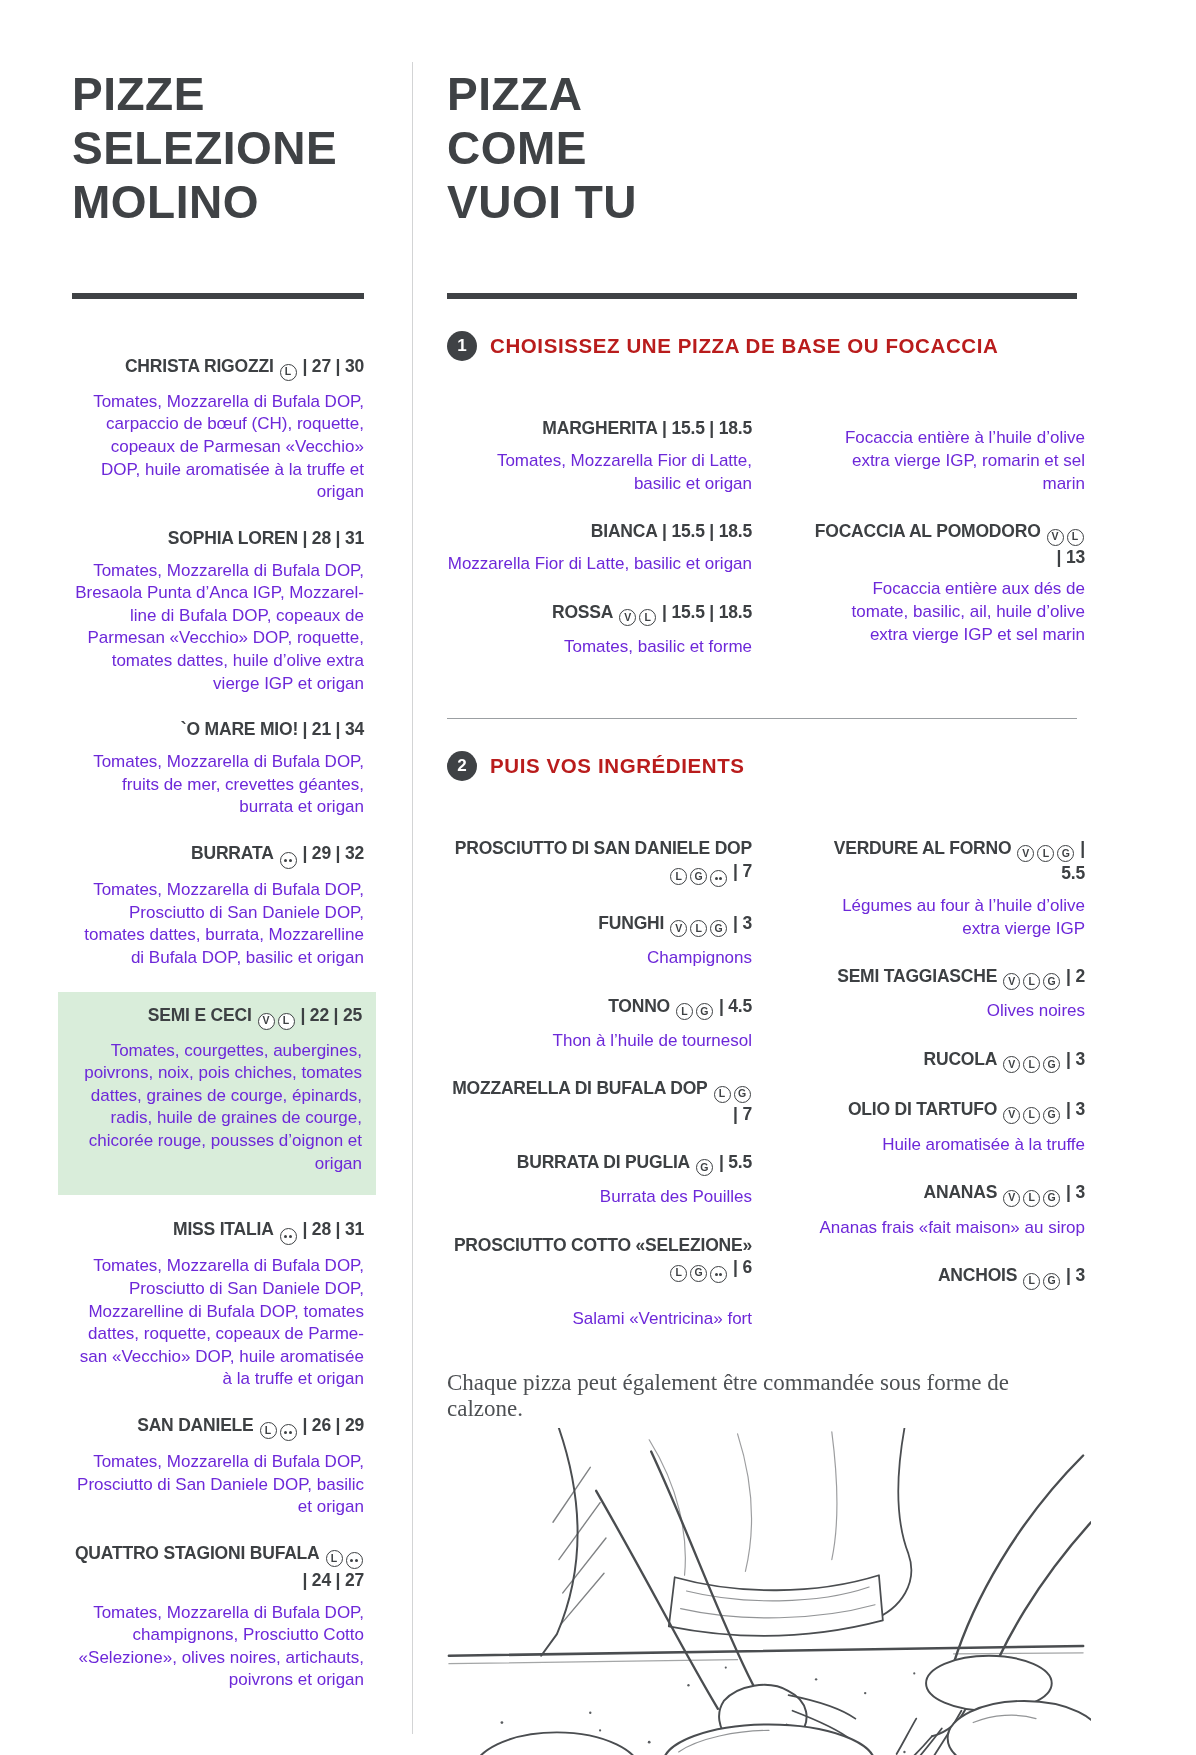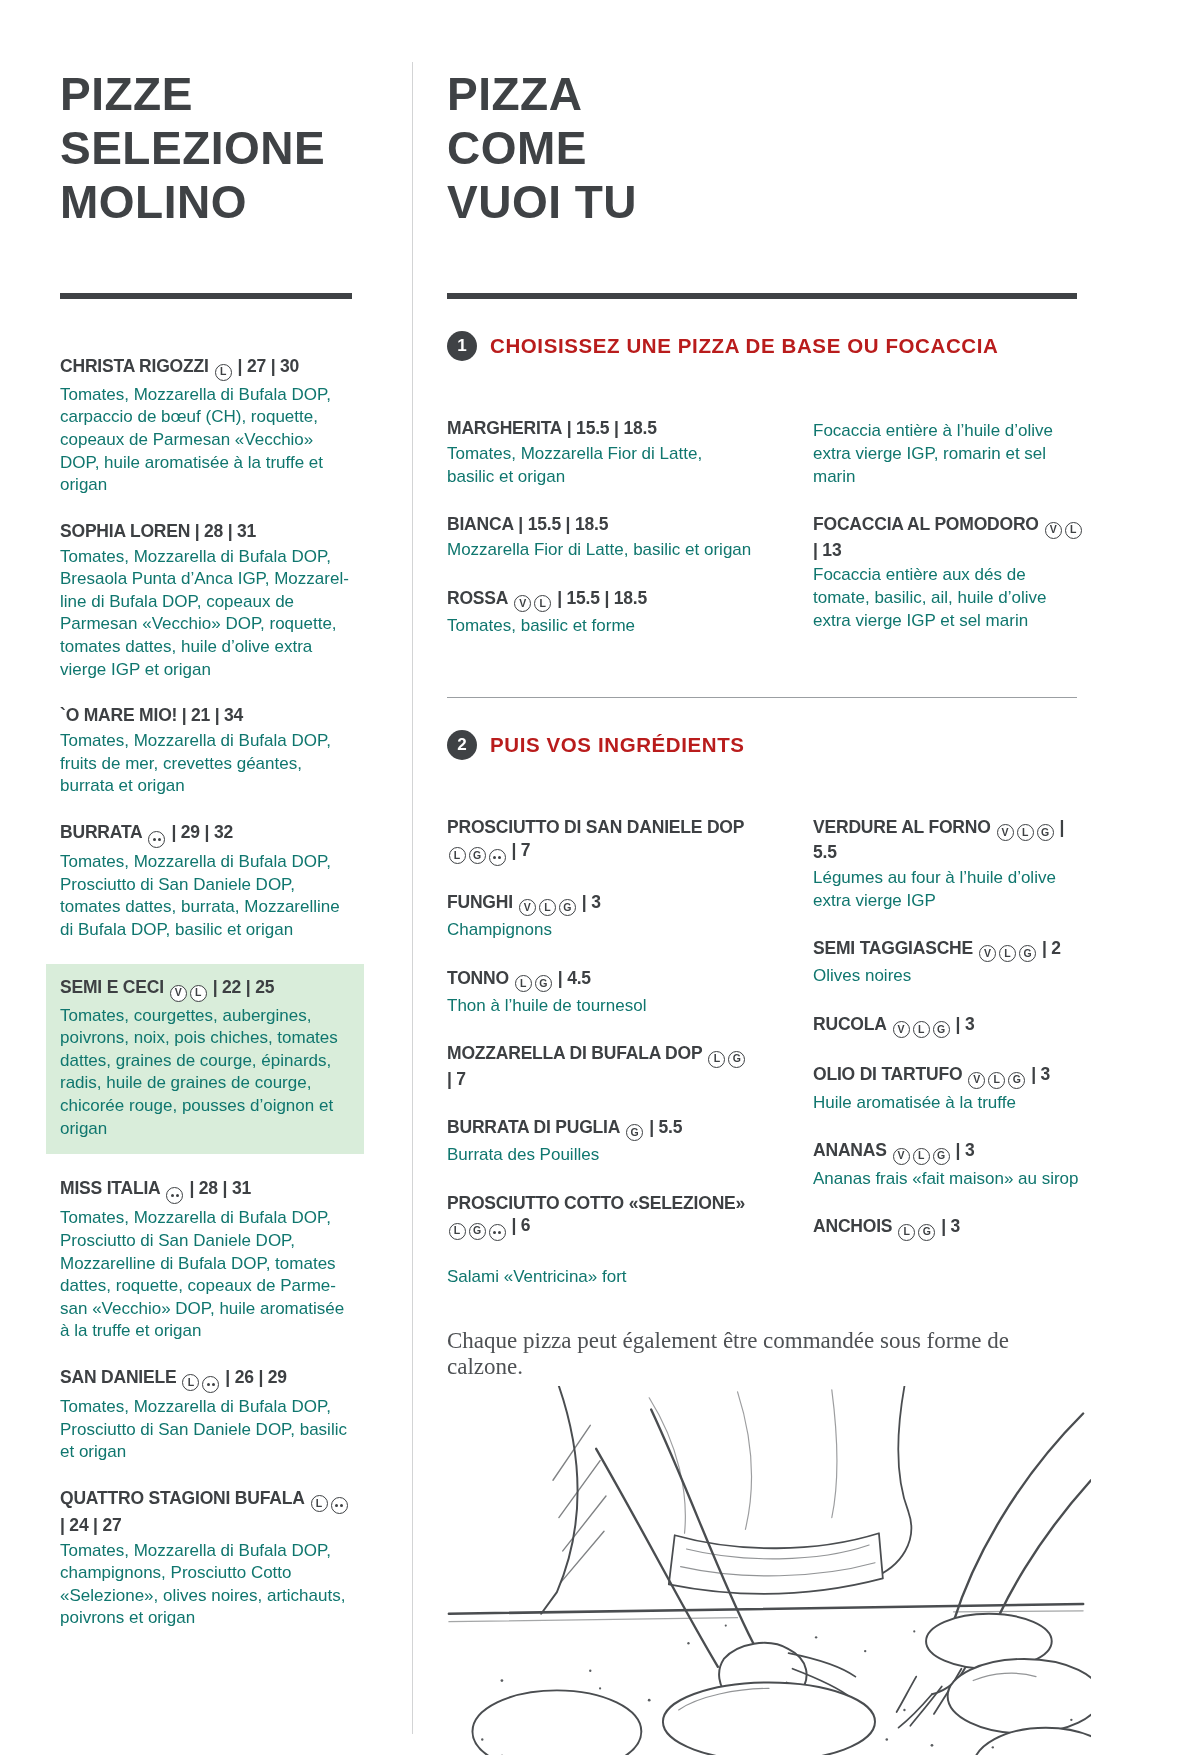--- a/index.html
+++ b/index.html
@@ -1,32 +1,32 @@
 <!DOCTYPE html>
 <html><head>
 <meta charset="utf-8">
 <style>
   html,body{margin:0;padding:0;background:#fff;}
   .page{position:relative;width:1196px;height:1755px;background:#fff;overflow:hidden;
         font-family:"Liberation Sans",sans-serif;color:#54575a;}
   
-  .col-left{position:absolute;left:60px;top:68px;width:292px;}
+  .col-left{position:absolute;left:72px;top:68px;width:292px;}
   .col-right{position:absolute;left:447px;top:68px;width:630px;}
   .vline{position:absolute;left:412px;top:62px;height:1672px;width:1px;background:#d3d4d5;}
   
   .title{font-size:46px;line-height:1.17;font-weight:700;color:#3f4245;letter-spacing:.5px;
          white-space:pre-line;font-stretch:condensed;}
   .rule{height:6px;background:#3f4245;margin-top:64px;}
   
-  .item{margin-bottom:23px;}
+  .item{margin-bottom:23px;text-align:right;}
   .head{line-height:1.3;}
   .name,.price{font-weight:700;font-size:17.5px;color:#3d4043;letter-spacing:-.2px;font-stretch:condensed;}
-  .desc{font-size:17px;line-height:1.33;color:#0f766e;margin-top:3px;}
+  .desc{font-size:17px;line-height:1.33;color:#6d28d9;margin-top:10px;}
   .desc:empty{display:none;}
-  .item.highlighted{background:#d9edda;padding:12px 14px 14px 14px;margin-left:-14px;margin-right:-12px;}
+  .item.highlighted{background:#d9edda;padding:12px 14px 20px 14px;margin-left:-14px;margin-right:-12px;}
   
   .badges{white-space:nowrap;}
   .badge{display:inline-flex;width:17px;height:17px;border:1.5px solid #3d4043;border-radius:50%;
          align-items:center;justify-content:center;font-size:10.5px;font-weight:700;color:#3d4043;
          margin:0 1.5px;vertical-align:-3px;box-sizing:border-box;background:#fff;}
   .badge.pig i{display:block;width:3px;height:3px;border-radius:50%;background:#3d4043;margin:0 .8px;}
   
   .left-items{margin-top:56px;}
   .step{margin-top:32px;}
   .step-head{display:flex;align-items:center;gap:13px;}

